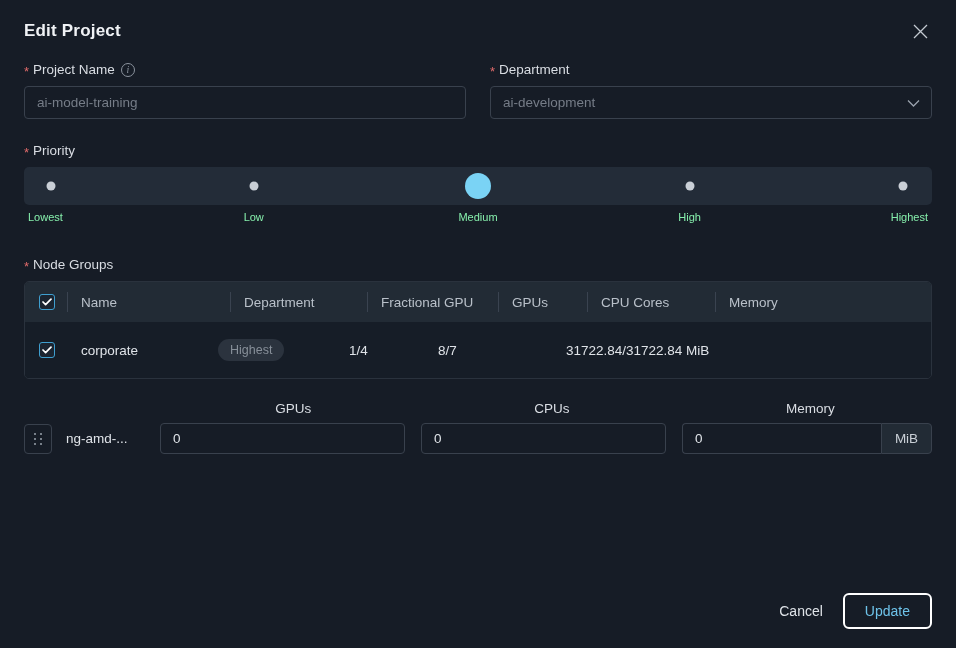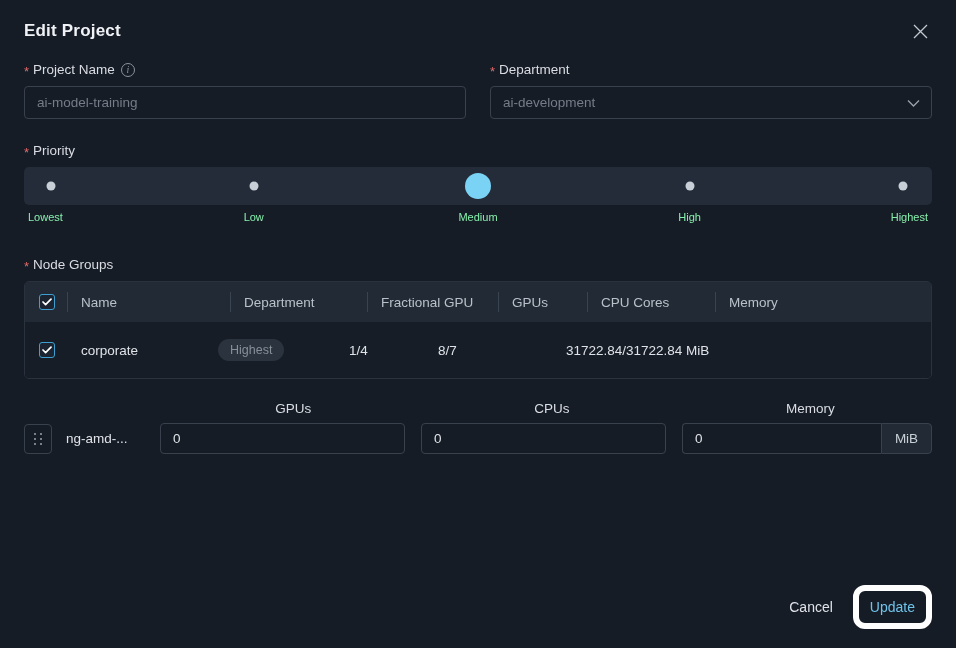--- a/index.html
+++ b/index.html
@@ -305,26 +305,26 @@
     background: none;
     border: none;
     color: #dfe3e8;
     font-size: 14px;
     font-family: "Liberation Sans", sans-serif;
     cursor: pointer;
     padding: 6px 4px;
   }
   .btn-update {
     background: transparent;
-    border: 6px solid #ffffff;
+    border: 2px solid #ffffff;
     color: #6ec3ea;
     font-size: 14px;
     font-family: "Liberation Sans", sans-serif;
-    border-radius: 12px;
-    padding: 8px 11px;
+    border-radius: 6px;
+    padding: 8px 20px;
     cursor: pointer;
   }
 </style>
 </head>
 <body>
 
 <div class="dialog">
 
   <div class="hdr">
     <div class="hdr-title">Edit Project</div>

